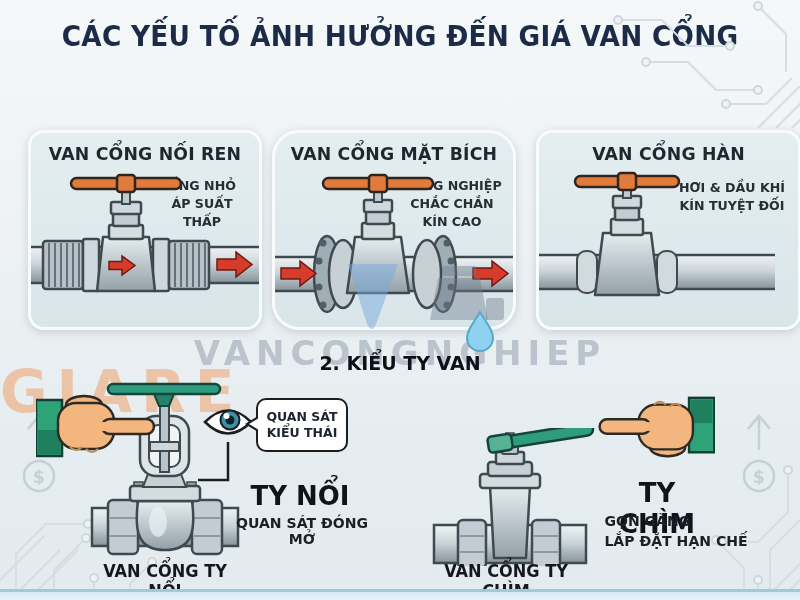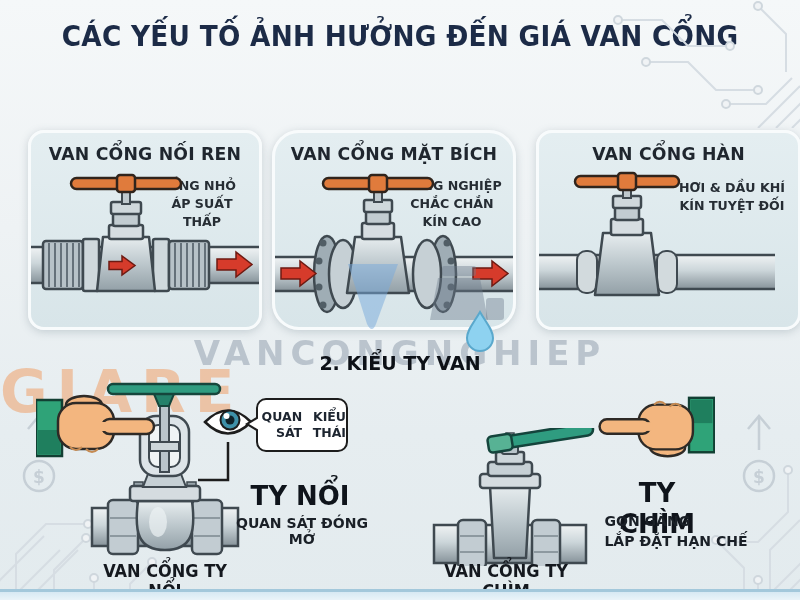--- a/index.html
+++ b/index.html
@@ -45,21 +45,21 @@
   .wm-line2{
     top:358px;left:0;width:780px;text-align:left;z-index:4;
     font-size:58px;font-weight:800;letter-spacing:9px;color:rgba(238,167,117,.6);
   }
   .big-label{font-size:27px;font-weight:800;color:#0f141b;text-align:center;z-index:6;transform:scaleX(.96);}
   .sub-label{font-size:14.5px;font-weight:800;color:#1a2027;z-index:6;transform:scaleX(.97);}
   .caption{font-size:17px;font-weight:800;color:#14181e;text-align:center;z-index:6;transform:scaleX(.95);}
   .bubble{
     left:256px;top:398px;width:92px;height:54px;background:#fff;
     border:2.5px solid #1d1d1d;border-radius:10px;z-index:7;
-    display:flex;flex-direction:row;align-items:center;justify-content:center;
+    display:flex;flex-direction:column;align-items:center;justify-content:center;
     font-size:12.5px;font-weight:800;color:#1d2530;line-height:1.3;text-align:right;
   }
   .bubble::before{content:"";position:absolute;left:-13px;top:16px;
     border:8px solid transparent;border-left:0;border-right:13px solid #1d1d1d;}
   .bubble::after{content:"";position:absolute;left:-9px;top:18px;
     border:6px solid transparent;border-left:0;border-right:10px solid #ffffff;}
   .bottom-bar{
     left:0;bottom:0;width:800px;height:11px;z-index:8;
     background:linear-gradient(180deg,#d7e9f3 0%,#eaf4f9 100%);
     border-top:3px solid #a3c8db;

